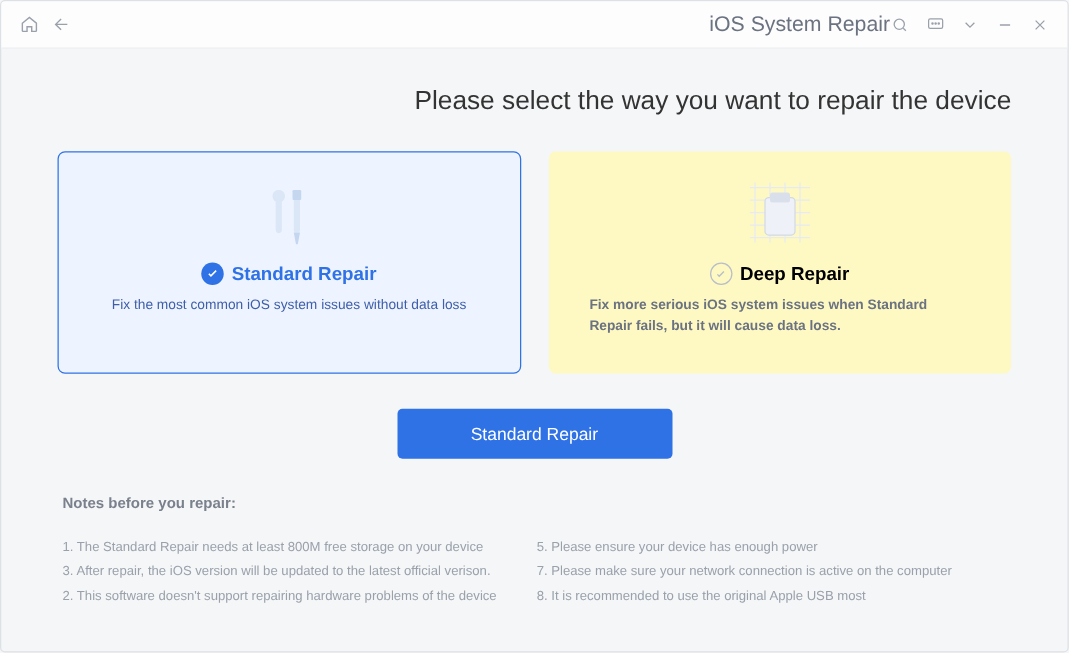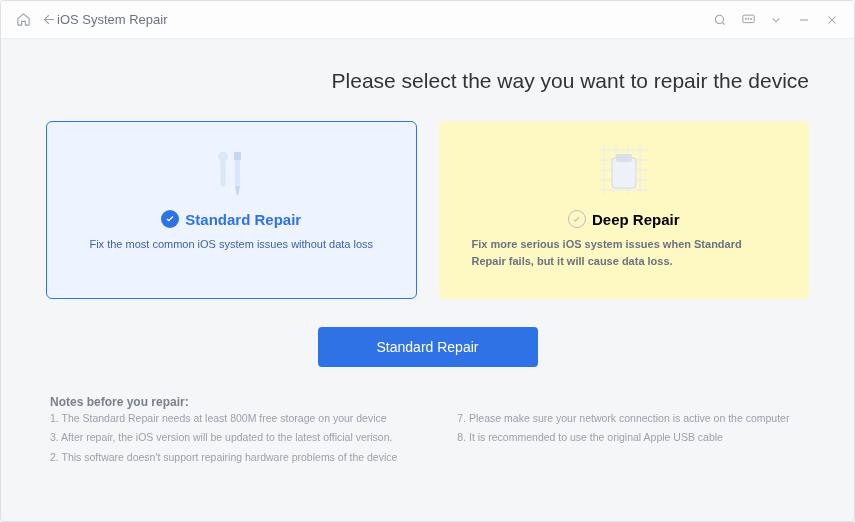--- a/index.html
+++ b/index.html
@@ -13,21 +13,21 @@
 }
 .titlebar {
   height: 38px;
   display: flex;
   align-items: center;
   padding: 0 14px;
   background: #fdfdfd;
   border-bottom: 1px solid #eceef2;
 }
 .tb-left { display: flex; align-items: center; gap: 10px; }
-.tb-center { flex: 1; text-align: left; font-size: 13px; color: #6b7280; }
+.tb-center { flex: 1; text-align: right; font-size: 17px; color: #6b7280; }
 .tb-right { display: flex; align-items: center; gap: 12px; }
 .tb-icon { width: 16px; height: 16px; display: inline-flex; align-items: center; justify-content: center; color: #9aa1ab; cursor: default; }
 
 .content { padding: 30px 45px 0 45px; }
 .heading {
   text-align: right;
   font-size: 21px;
   font-weight: 400;
   color: #333;
   margin-bottom: 28px;
@@ -93,25 +93,25 @@
 }
 
 .notes {
   margin-top: 28px;
   padding: 0 4px;
 }
 .notes h4 {
   font-size: 12px;
   color: #7a818c;
   font-weight: 600;
-  margin-bottom: 0;
+  margin-bottom: 20px;
 }
 .notes-cols {
   display: flex;
-  gap: 60px;
+  gap: 32px;
 }
 .notes ol {
   list-style: none;
   font-size: 10.5px;
   color: #9aa1ab;
   line-height: 1.85;
 }
 .notes ol li::before {
   content: attr(data-num) ".  ";
 }
@@ -226,18 +226,19 @@
 
   <div class="notes">
     <h4>Notes before you repair:</h4>
     <div class="notes-cols">
       <ol>
         <li data-num="1">The Standard Repair needs at least 800M free storage on your device</li>
         <li data-num="3">After repair, the iOS version will be updated to the latest official verison.</li>
         <li data-num="2">This software doesn't support repairing hardware problems of the device</li>
       </ol>
       <ol>
+        <li data-num="5">Please ensure your device has enough power</li>
         <li data-num="7">Please make sure your network connection is active on the computer</li>
-        <li data-num="8">It is recommended to use the original Apple USB cable</li>
+        <li data-num="8">It is recommended to use the original Apple USB most</li>
       </ol>
     </div>
   </div>
 </div>
 
 </body></html>

